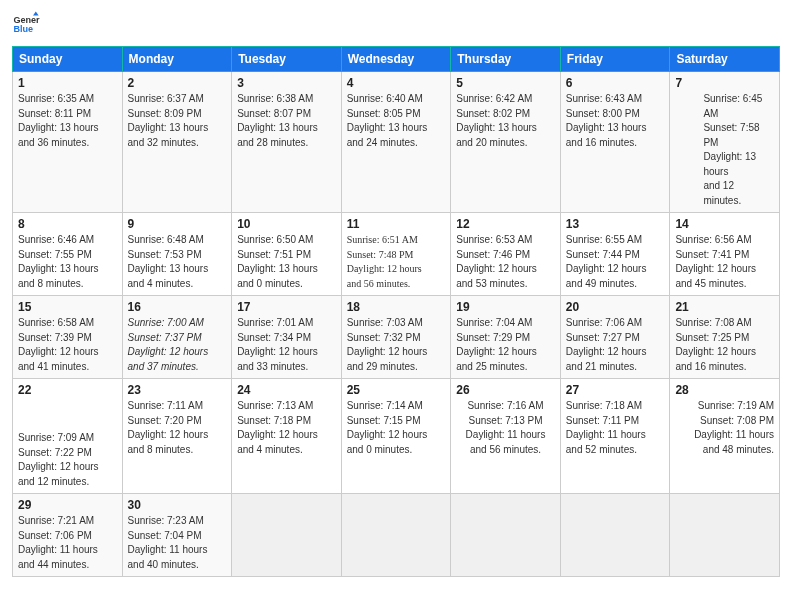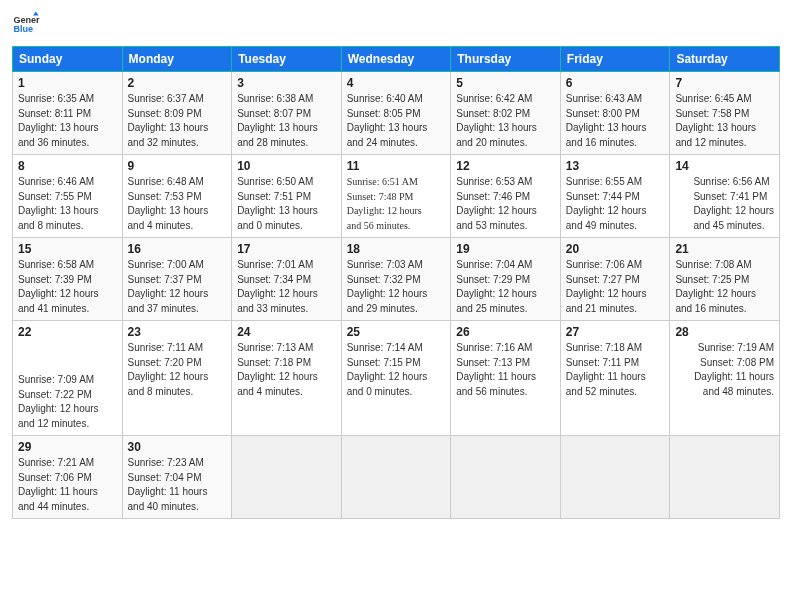--- a/index.html
+++ b/index.html
@@ -151,21 +151,21 @@
           </td>
           <td>
             <span class="day-num">6</span>
             <div class="day-info" style="white-space: pre-line;">Sunrise: 6:43 AM
 Sunset: 8:00 PM
 Daylight: 13 hours
 and 16 minutes.</div>
           </td>
           <td>
             <span class="day-num">7</span>
-            <div class="day-info" style="white-space: pre-line;">Sunrise: 6:45 AM
+            <div class="day-info" style="white-space: pre-line; margin-left: 28px;">Sunrise: 6:45 AM
 Sunset: 7:58 PM
 Daylight: 13 hours
 and 12 minutes.</div>
           </td>
         </tr>
         <tr>
           <td>
             <span class="day-num">8</span>
             <div class="day-info" style="white-space: pre-line;">Sunrise: 6:46 AM
 Sunset: 7:55 PM
@@ -202,37 +202,37 @@
           </td>
           <td>
             <span class="day-num">13</span>
             <div class="day-info" style="white-space: pre-line;">Sunrise: 6:55 AM
 Sunset: 7:44 PM
 Daylight: 12 hours
 and 49 minutes.</div>
           </td>
           <td>
             <span class="day-num">14</span>
-            <div class="day-info" style="white-space: pre-line; margin-left: 18px;">Sunrise: 6:56 AM
+            <div class="day-info" style="white-space: pre-line;">Sunrise: 6:56 AM
 Sunset: 7:41 PM
 Daylight: 12 hours
 and 45 minutes.</div>
           </td>
         </tr>
         <tr>
           <td>
             <span class="day-num">15</span>
             <div class="day-info" style="white-space: pre-line;">Sunrise: 6:58 AM
 Sunset: 7:39 PM
 Daylight: 12 hours
 and 41 minutes.</div>
           </td>
           <td>
             <span class="day-num">16</span>
-            <div class="day-info" style="white-space: pre-line;">Sunrise: 7:00 AM
+            <div class="day-info" style="white-space: pre-line; font-style: italic;">Sunrise: 7:00 AM
 Sunset: 7:37 PM
 Daylight: 12 hours
 and 37 minutes.</div>
           </td>
           <td>
             <span class="day-num">17</span>
             <div class="day-info" style="white-space: pre-line;">Sunrise: 7:01 AM
 Sunset: 7:34 PM
 Daylight: 12 hours
 and 33 minutes.</div>
@@ -290,21 +290,21 @@
           </td>
           <td>
             <span class="day-num">25</span>
             <div class="day-info" style="white-space: pre-line;">Sunrise: 7:14 AM
 Sunset: 7:15 PM
 Daylight: 12 hours
 and 0 minutes.</div>
           </td>
           <td>
             <span class="day-num">26</span>
-            <div class="day-info" style="white-space: pre-line;">Sunrise: 7:16 AM
+            <div class="day-info" style="white-space: pre-line; text-align: center;">Sunrise: 7:16 AM
 Sunset: 7:13 PM
 Daylight: 11 hours
 and 56 minutes.</div>
           </td>
           <td>
             <span class="day-num">27</span>
             <div class="day-info" style="white-space: pre-line;">Sunrise: 7:18 AM
 Sunset: 7:11 PM
 Daylight: 11 hours
 and 52 minutes.</div>

